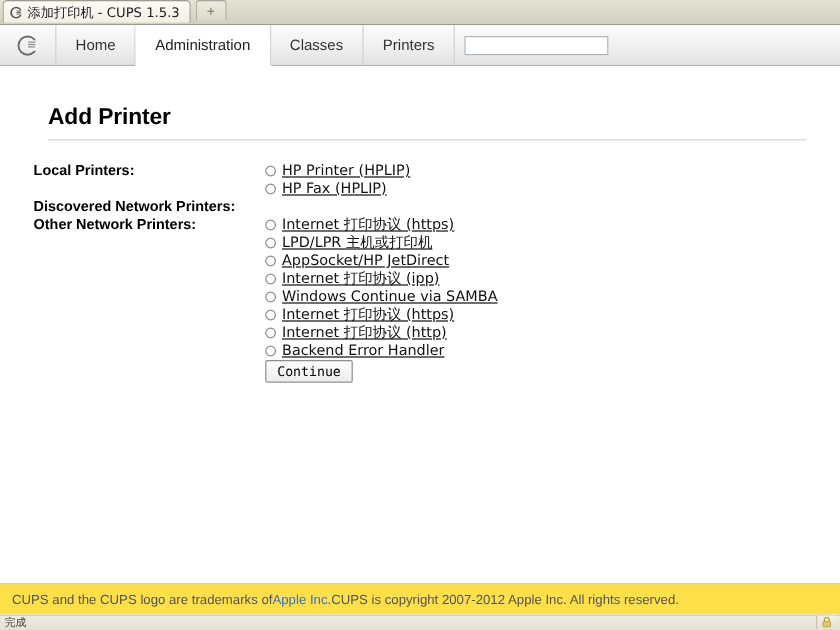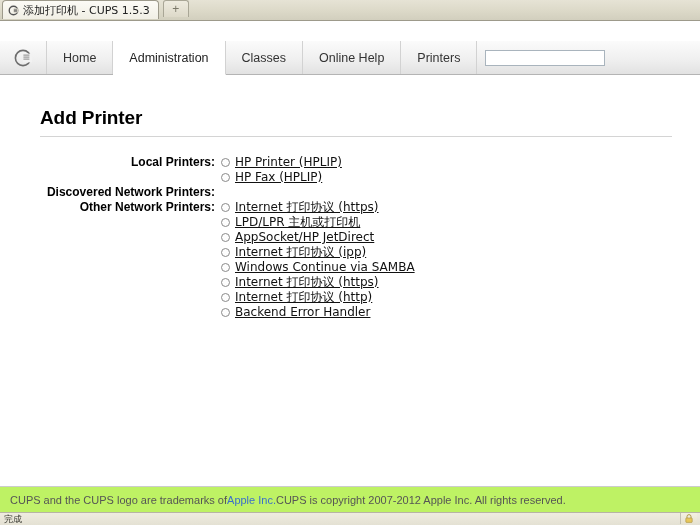--- a/index.html
+++ b/index.html
@@ -81,21 +81,20 @@
   }
 
   
   .cups-nav {
     height: 34px;
     background: linear-gradient(to bottom, #fbfbfb 0%, #efefef 58%, #e2e2e2 100%);
     border-bottom: 1px solid #b4b4b4;
     display: flex;
     align-items: stretch;
     box-sizing: border-box;
-    margin-top: 20px;
   }
   .nav-logo {
     width: 46px;
     display: flex;
     align-items: center;
     justify-content: center;
     border-right: 1px solid #d2d2d2;
   }
   .nav-tab {
     display: flex;
@@ -156,21 +155,21 @@
   .form-table {
     margin-top: 18px;
     border-collapse: collapse;
   }
   .form-table td {
     vertical-align: top;
     padding: 0;
     font-size: 12px;
   }
   .lbl-cell {
-    text-align: right;
+    text-align: left;
     font-weight: bold;
     width: 187px;
     padding-right: 6px !important;
     white-space: nowrap;
     color: #000;
     line-height: 15px;
   }
   .opts-cell {
     line-height: 15px;
   }
@@ -209,21 +208,21 @@
     cursor: pointer;
   }
 
   
   .cups-footer {
     position: absolute;
     left: 0;
     right: 0;
     bottom: 0;
     height: 26px;
-    background: #bef264;
+    background: #fde047;
     border-top: 1px solid #cccccc;
     display: flex;
     align-items: center;
     padding-left: 10px;
     box-sizing: border-box;
     font-size: 11px;
     color: #555;
   }
   .cups-footer a {
     color: #3b6ecc;
@@ -279,21 +278,20 @@
         <rect x="10" y="5.6" width="9" height="8.8" fill="#f2f2f2"></rect>
         <rect x="10.4" y="6.6" width="6" height="1" fill="#8a8a8a"></rect>
         <rect x="10.4" y="8.6" width="6" height="1" fill="#8a8a8a"></rect>
         <rect x="10.4" y="10.6" width="6" height="1" fill="#8a8a8a"></rect>
       </svg>
     </div>
 
     <div class="nav-tab">Home</div>
     <div class="nav-tab active">Administration</div>
     <div class="nav-tab">Classes</div>
-    <div class="nav-tab">Online Help</div>
     <div class="nav-tab">Printers</div>
 
     <div class="nav-search-wrap">
       <input class="nav-search" type="text" placeholder="" style="">
     </div>
   </div>
 
   <div class="content">
     <div class="page-title">Add Printer</div>
     <hr class="title-rule">
@@ -350,20 +348,26 @@
               <span class="radio"></span>
               <span class="radio-label">Internet 打印协议 (http)</span>
             </div>
             <div class="radio-row">
               <span class="radio"></span>
               <span class="radio-label">Backend Error Handler</span>
             </div>
           </td>
         </tr>
 
+        <tr>
+          <td class="lbl-cell"></td>
+          <td class="continue-wrap">
+            <button class="continue-btn">Continue</button>
+          </td>
+        </tr>
       </tbody>
     </table>
   </div>
 
   <div class="cups-footer">
     <span>CUPS and the CUPS logo are trademarks of </span>
       <a href="#">Apple Inc.</a>
       <span> CUPS is copyright 2007-2012 Apple Inc. All rights reserved.</span>
   </div>
 </div>

